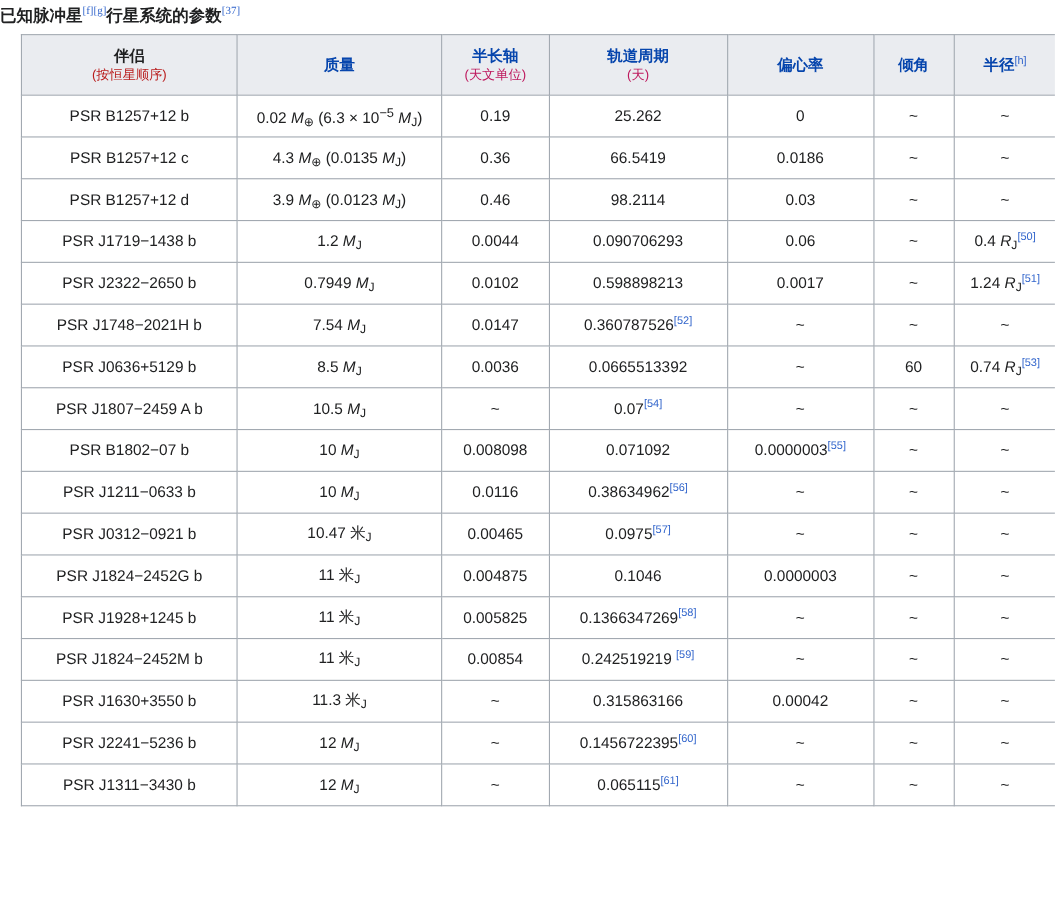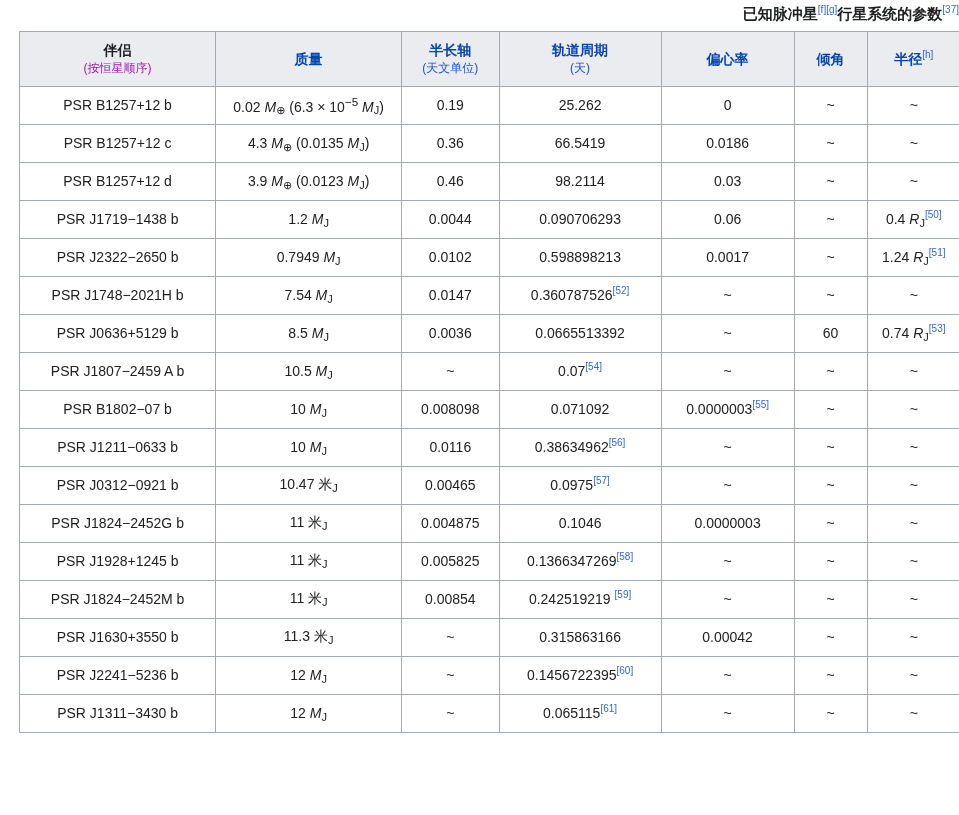--- a/index.html
+++ b/index.html
@@ -12,25 +12,26 @@
     height: 815px;
     font-family: "Liberation Sans", sans-serif;
     font-size: 14px;
     color: #202122;
     overflow: hidden;
   }
   .wrap {
     width: 959px;
   }
   .caption {
-    text-align: right;
+    text-align: left;
     font-weight: bold;
     font-size: 15px;
     padding: 5px 0 7px 0;
     color: #202122;
+    font-family: Liberation Serif, serif;
   }
   sup.ref {
     font-size: 10px;
     line-height: 0;
     vertical-align: super;
     color: #3366cc;
     font-weight: normal;
   }
   table.wikitable {
     border-collapse: collapse;
@@ -53,24 +54,24 @@
     line-height: 1.45;
     padding: 8px 4px;
   }
   table.wikitable th.first {
     color: #202122;
   }
   th .sub {
     display: block;
     font-size: 12px;
     font-weight: normal;
-    color: #1d4ed8;
+    color: #be185d;
   }
   th.first .sub {
-    color: #a21caf;
+    color: #b91c1c;
   }
   td {
     height: 27px;
     font-size: 14px;
     color: #202122;
   }
   td.name {
     width: 196px;
   }
   td.mass {

